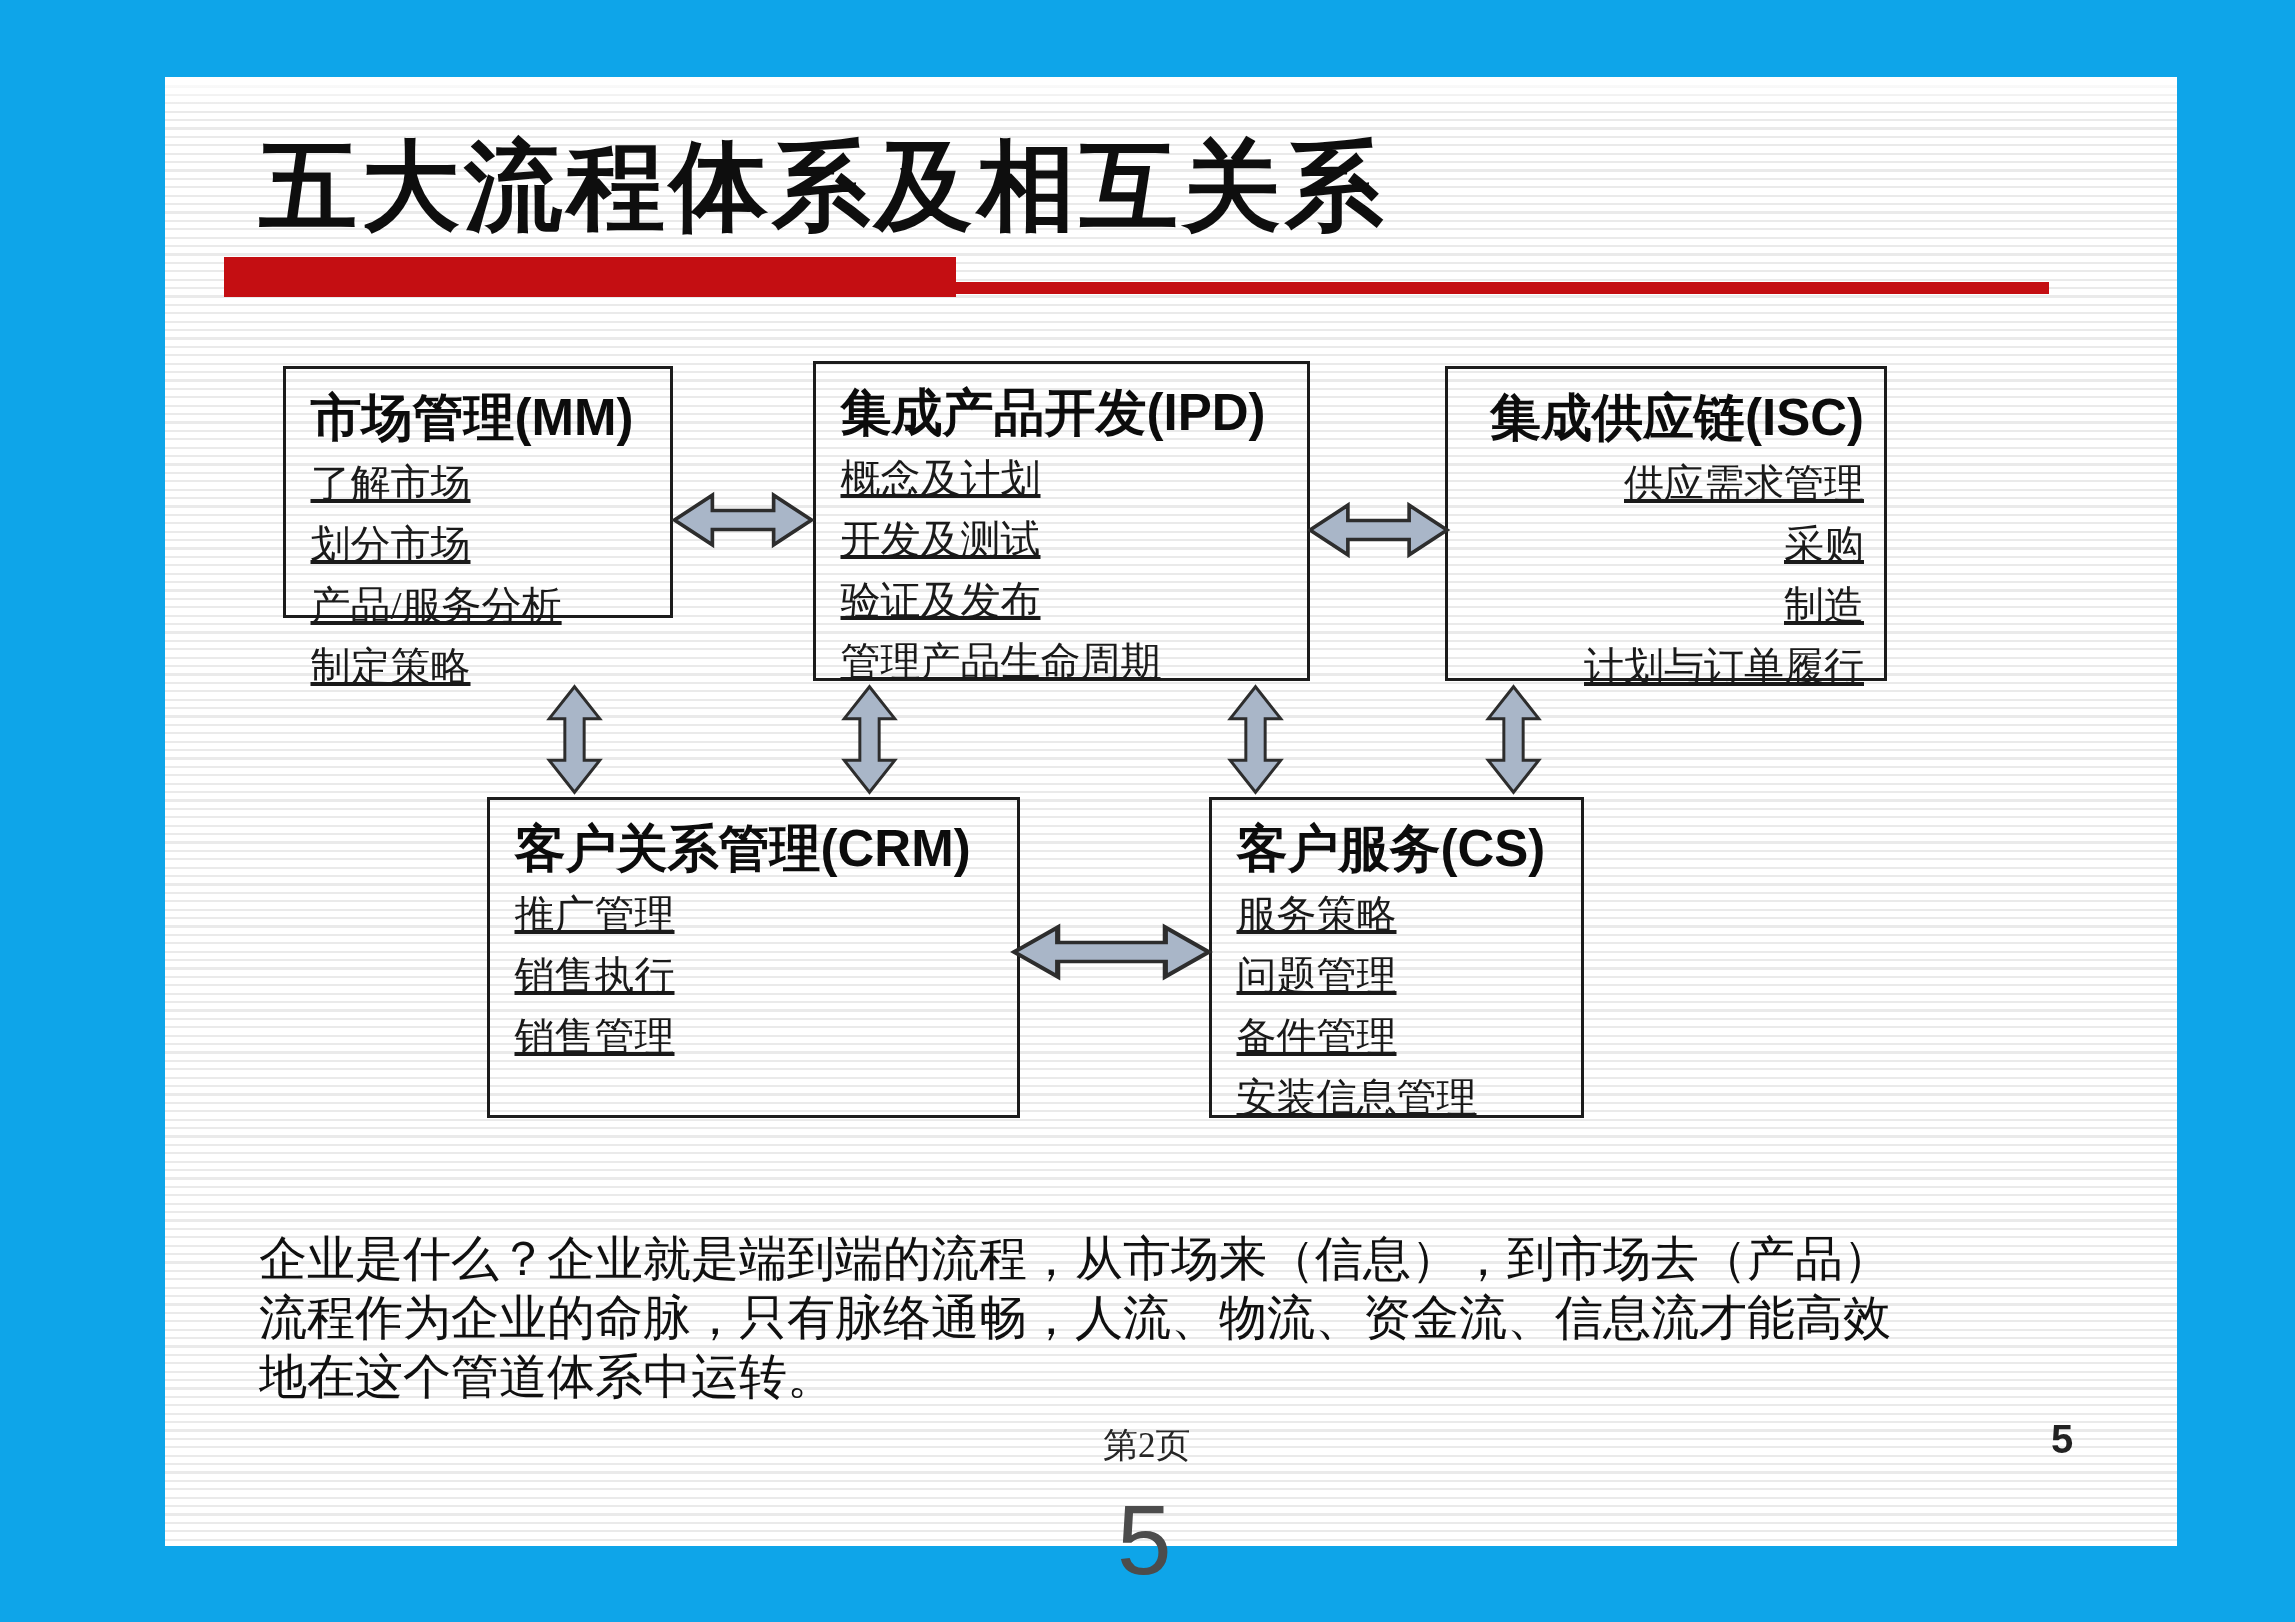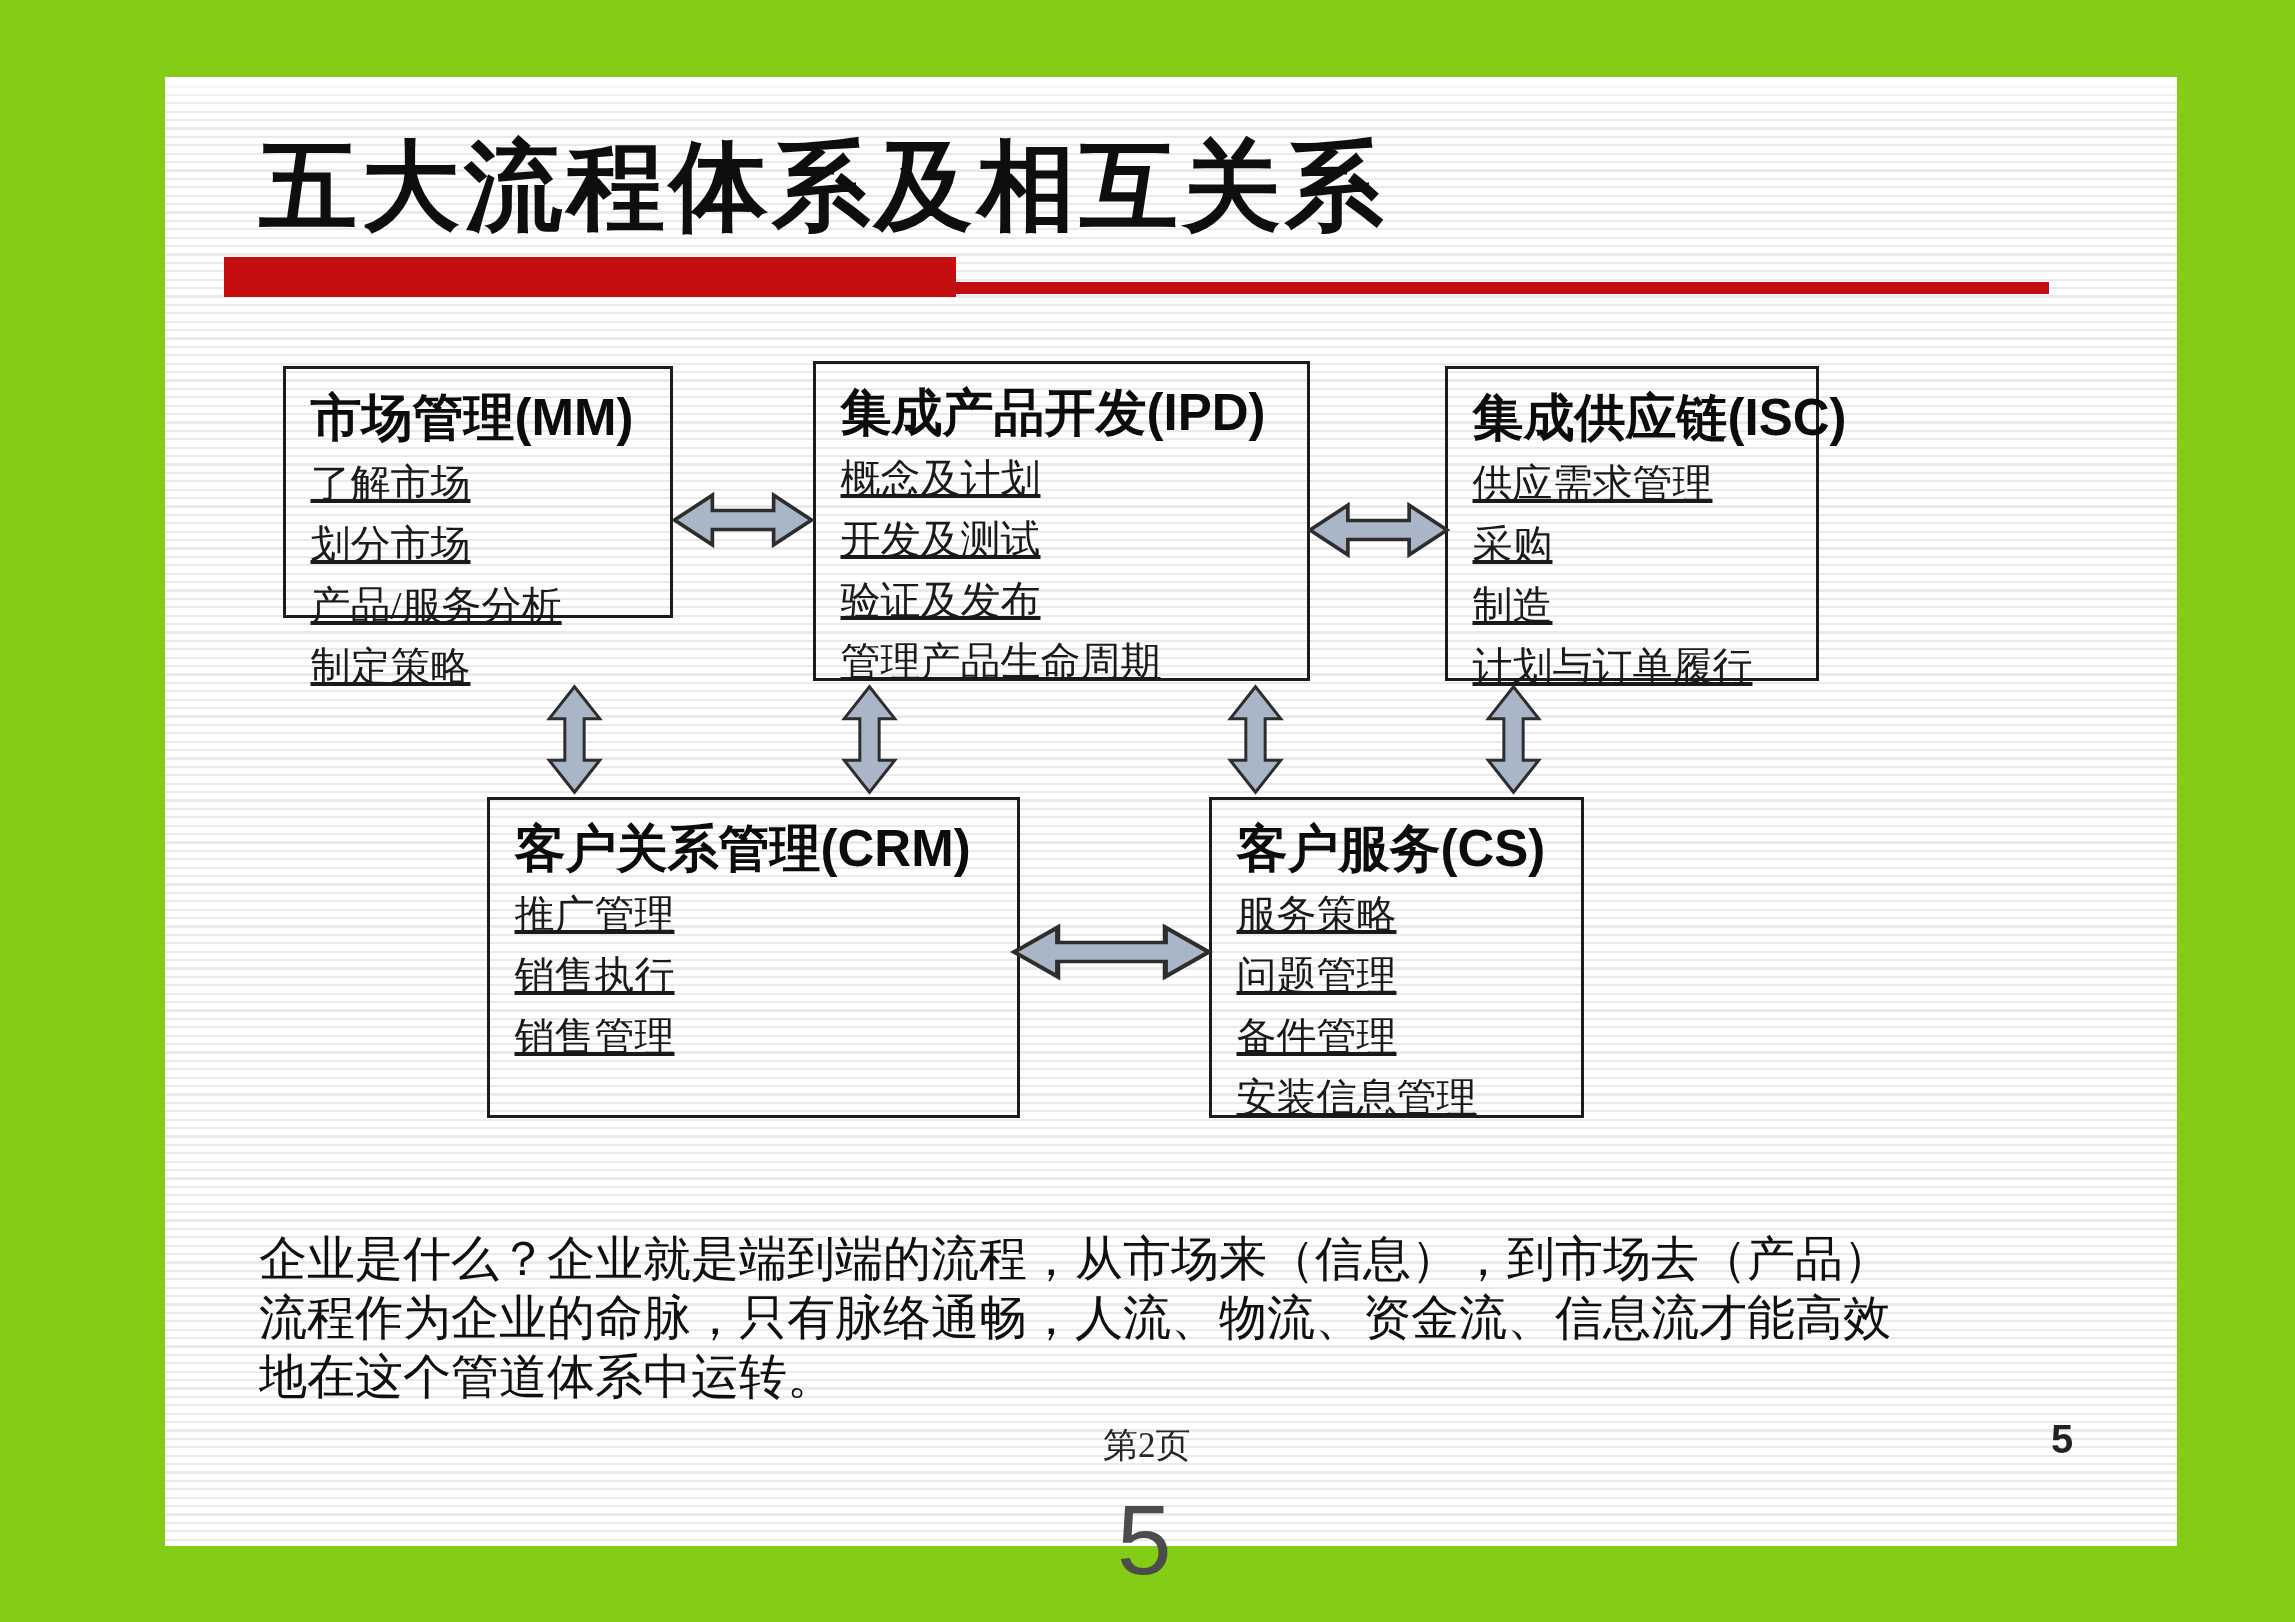--- a/index.html
+++ b/index.html
@@ -1,19 +1,19 @@
 <!DOCTYPE html>
 <html style="font-size:12.2px"><head>
 <meta charset="utf-8">
 <style>
   html,body{margin:0;padding:0;background:#ffffff;}
   .canvas{
     position:relative;
     width:2295px;height:1622px;
-    background:#84cc16;
+    background:#0ea5e9;
     font-family:"Liberation Serif","DejaVu Serif",serif;
     overflow:hidden;
   }
   .slide-bg{
     position:absolute;left:165px;top:77px;width:2012px;height:1469px;
     background:repeating-linear-gradient(180deg,
       #eaeaea 0px,#eaeaea 2.3px,
       #ffffff 2.3px,#ffffff 8.4px);
   }
   .slide-bg::before{
@@ -40,21 +40,21 @@
   .pbox .box-title{
     font-family:"Liberation Sans","DejaVu Sans",sans-serif;
     font-weight:700;font-size:51px;color:#0c0c0c;
     line-height:70px;white-space:nowrap;
   }
   .pbox .box-item{
     font-size:40px;color:#1a1a1a;line-height:61px;white-space:nowrap;text-decoration:underline;
   }
   .box-mm {left:283px; top:366px; width:390px; height:252px;}
   .box-ipd{left:813px;top:361px; width:497px; height:320px;}
-  .box-isc{left:1445px;top:366px; width:374px; height:315px;}
+  .box-isc{left:1445px;top:366px; width:442px; height:315px;text-align:right;}
   .box-crm{left:487px; top:797px;width:533px; height:321px;}
   .box-cs {left:1209px;top:797px;width:375px; height:321px;}
   .arrow{position:absolute;}
   .paragraph{
     position:absolute;left:259px;top:1229px;width:1821px;
     font-size:48px;line-height:59px;color:#101010;
   }
   .paragraph div{white-space:nowrap;}
   .footer-page{
     position:absolute;left:1103px;top:1422px;

